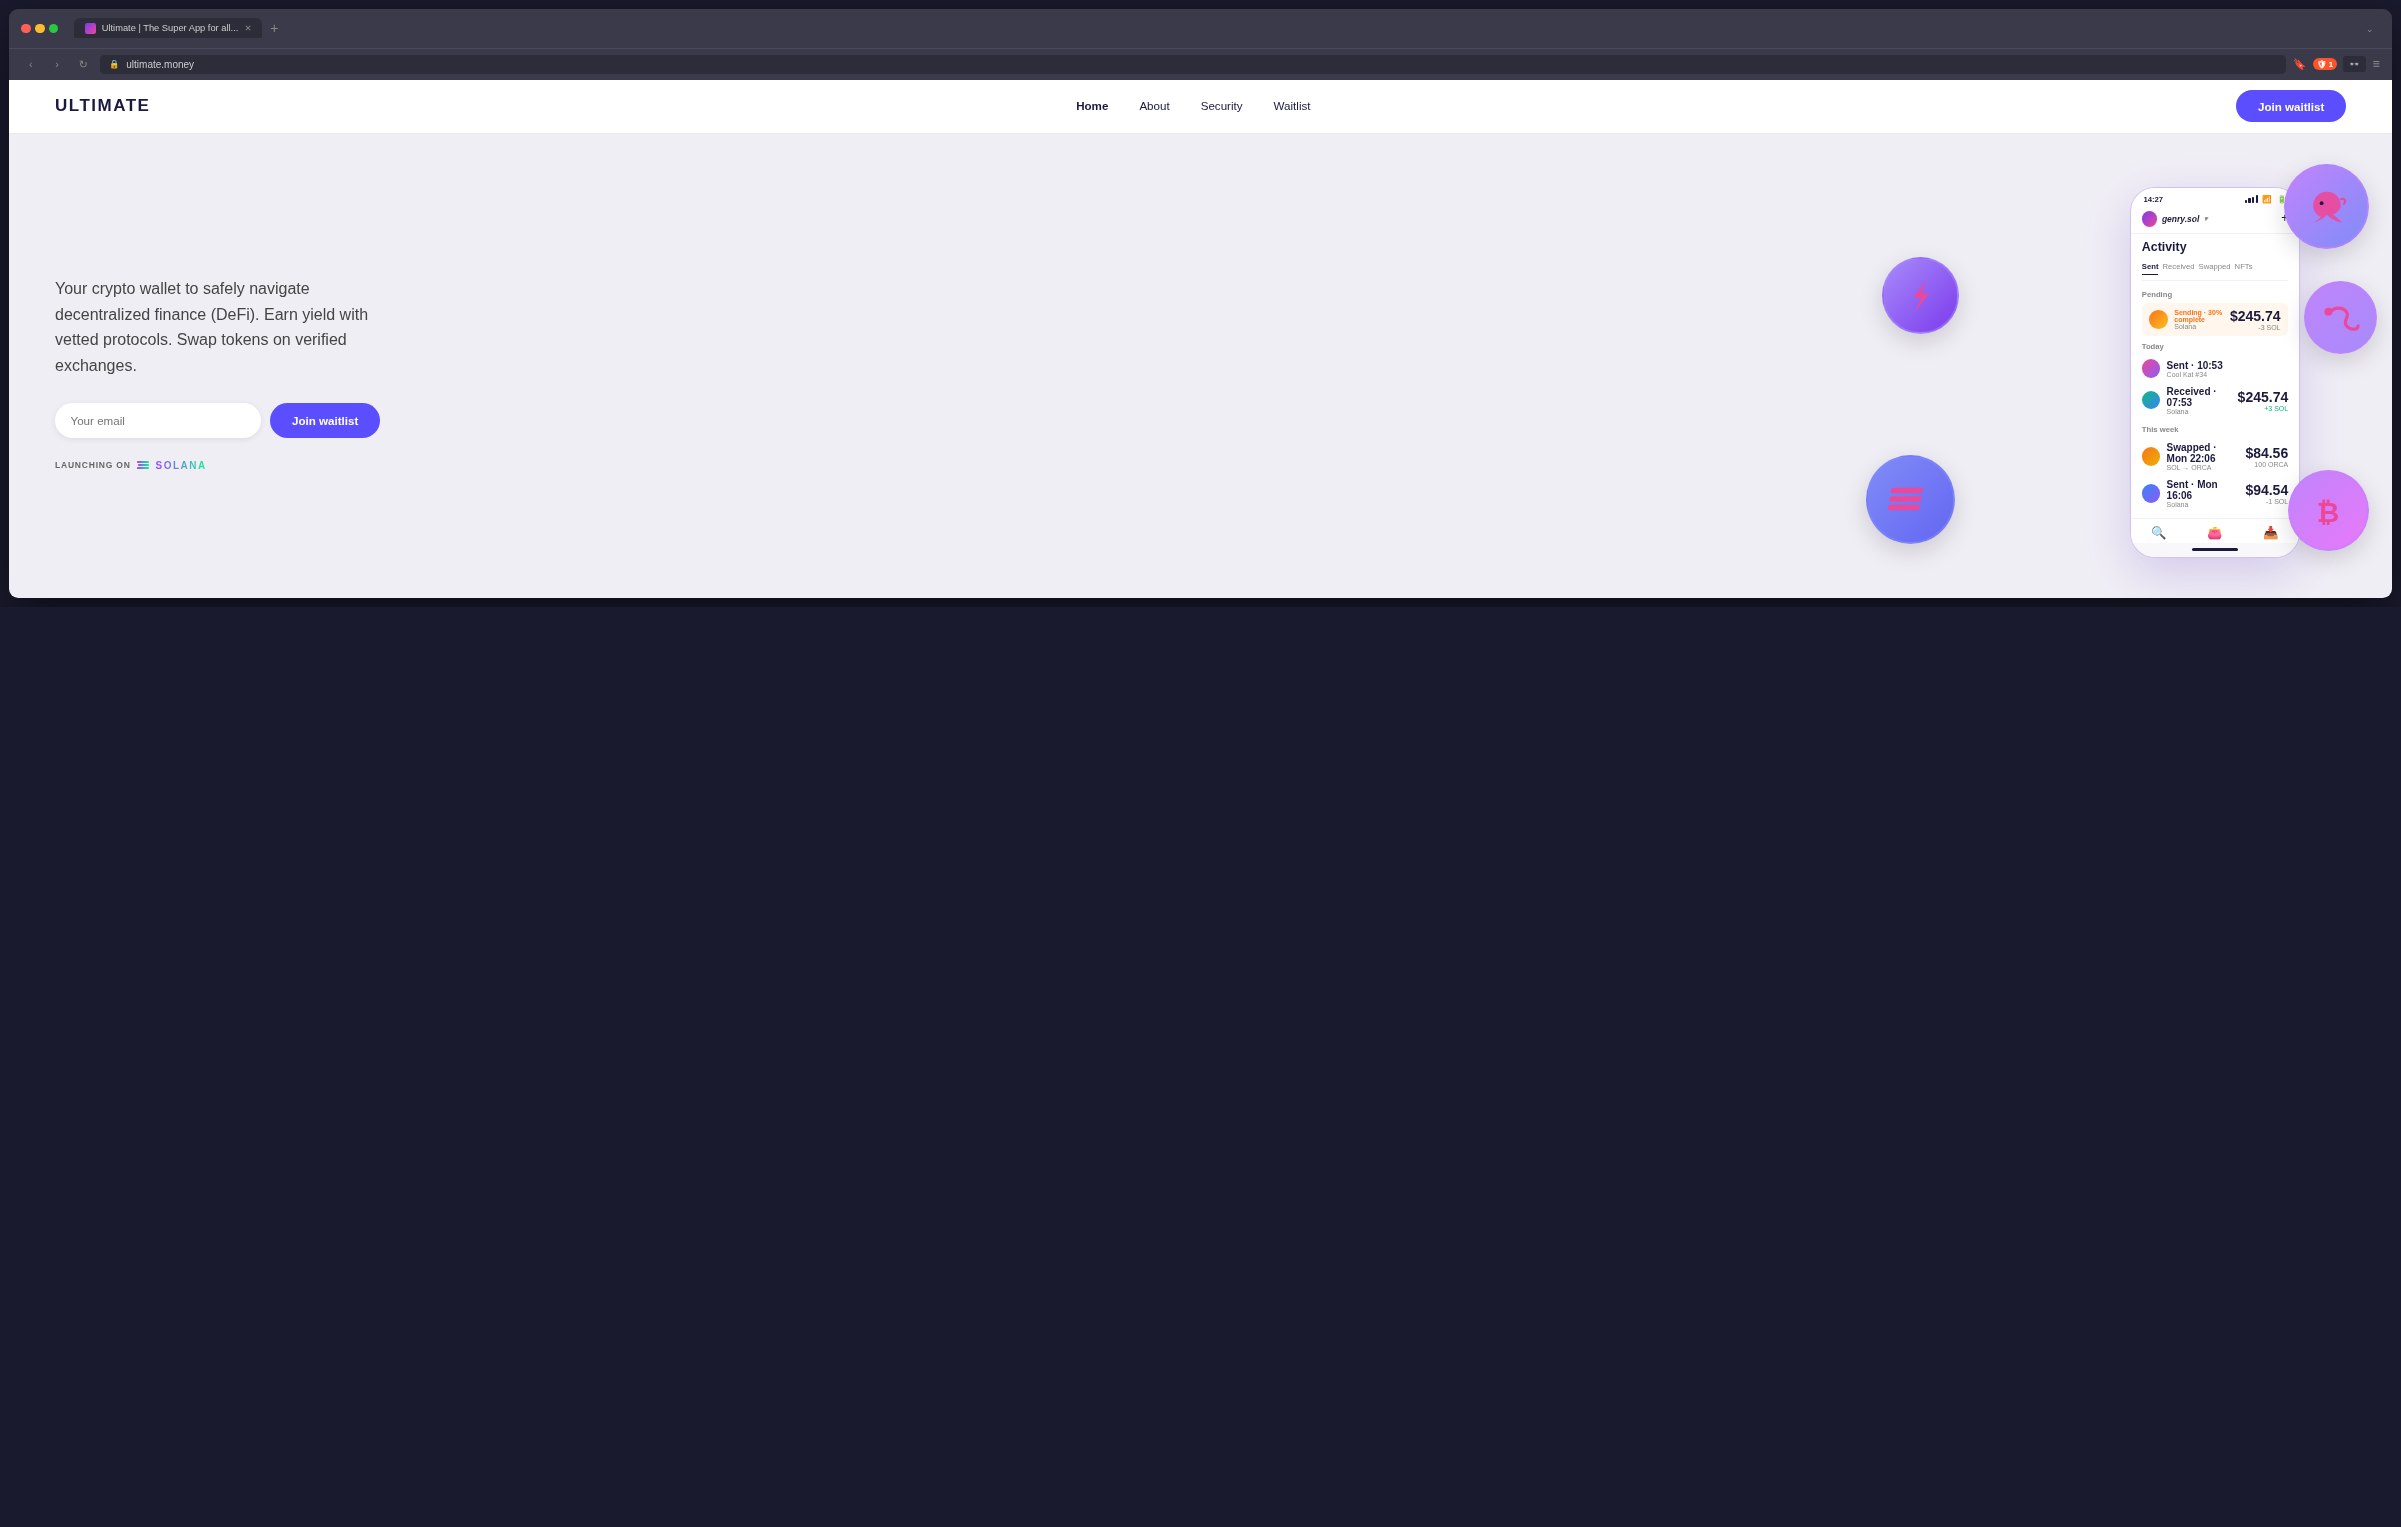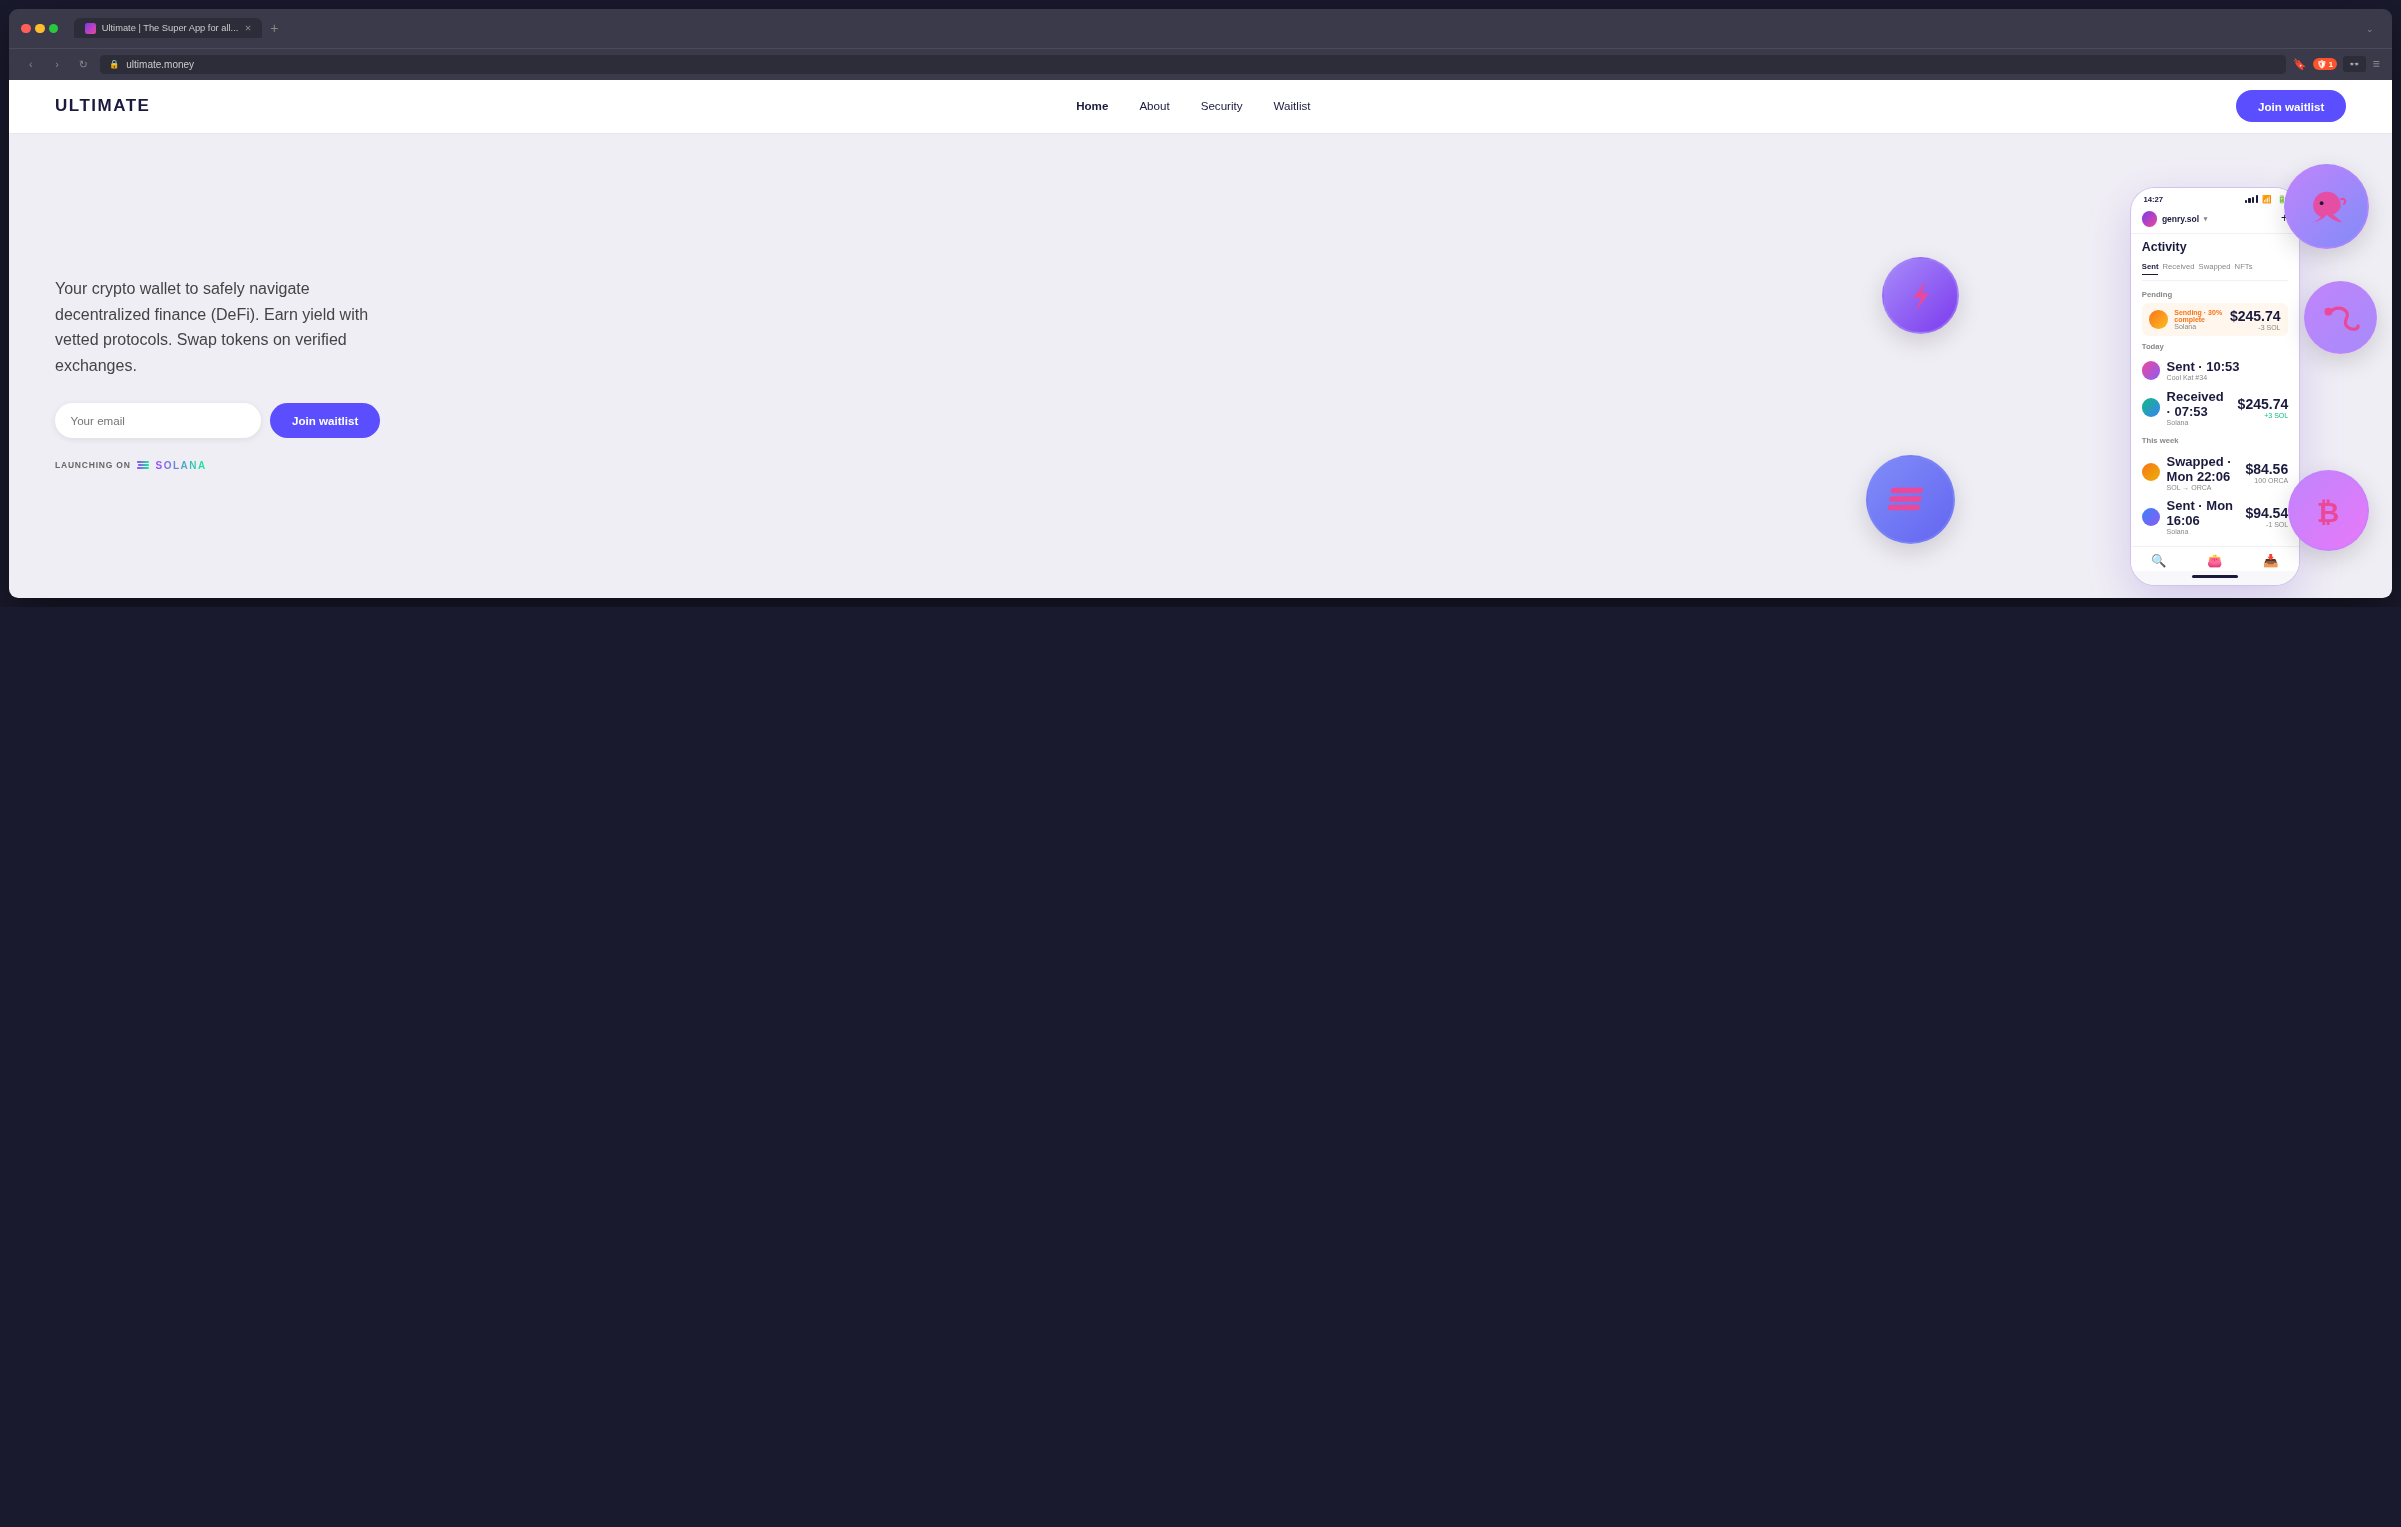--- a/index.html
+++ b/index.html
@@ -290,20 +290,21 @@
       background: #1a1a3e;
       width: 2.3px;
       border-radius: 0.8px;
     }
     .phone-header {
       padding: 4.6px 10.8px 6.2px;
       display: flex;
       align-items: flex-start;
       justify-content: space-between;
       border-bottom: 0.8px solid #f0f0f5;
+      font-style: italic;
     }
     .phone-user {
       display: flex;
       align-items: center;
       gap: 4.6px;
       font-size: 8.5px;
       font-weight: 600;
       color: #1a1a3e;
     }
     .phone-avatar {
@@ -358,21 +359,21 @@
     }
     .tx-pending { background: linear-gradient(135deg, #f97316, #fbbf24); }
     .tx-nft { background: linear-gradient(135deg, #ec4899, #8b5cf6); }
     .tx-solana-recv { background: linear-gradient(135deg, #10b981, #3b82f6); }
     .tx-swap { background: linear-gradient(135deg, #f97316, #eab308); }
     .tx-sent2 { background: linear-gradient(135deg, #3b82f6, #8b5cf6); }
     .phone-tx-info {
       flex: 1;
     }
     .phone-tx-label {
-      font-size: 13px;
+      font-size: 10px;
       font-weight: 600;
       color: #1a1a3e;
     }
     .phone-tx-sub {
       font-size: 7px;
       color: #888;
     }
     .phone-tx-amount {
       text-align: right;
     }

